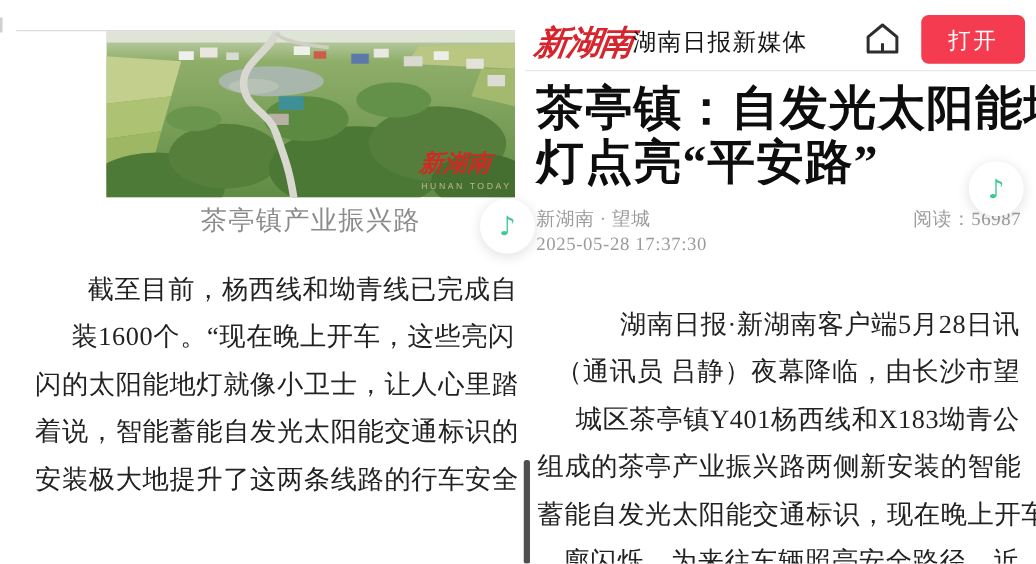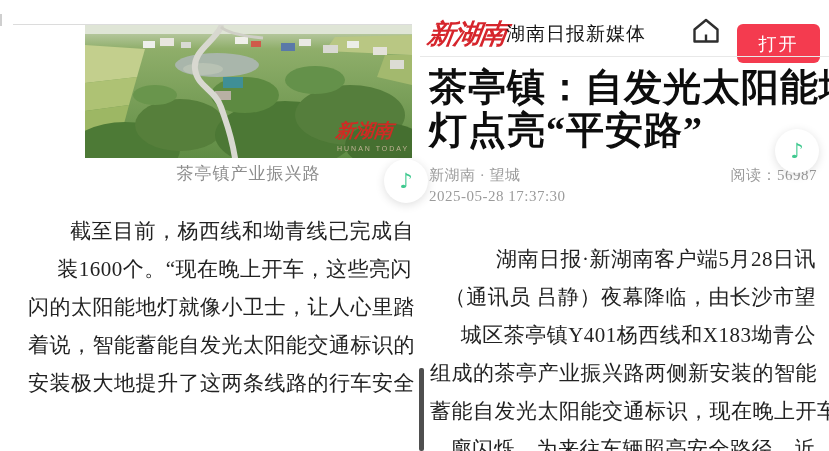--- a/index.html
+++ b/index.html
@@ -12,21 +12,21 @@
 
   
   .left-top-line { position:absolute; left:13px; top:24px; width:399px; height:1px; background:#dcdcdc; }
   .left-edge-tick { position:absolute; left:0; top:14px; width:2px; height:12px; background:#cfcfcf; }
 
   .photo-wrap { position:absolute; left:85px; top:25px; width:327px; height:133px; overflow:hidden; }
   .photo-wrap svg { display:block; width:100%; height:100%; }
 
   .photo-caption {
     position:absolute; left:85px; top:162px; width:327px;
-    text-align:center; font-size:17px; color:#8c8c8c; letter-spacing:1px;
+    text-align:center; font-size:21px; color:#8c8c8c; letter-spacing:1px;
   }
 
   .body-col { position:absolute; font-size:21px; color:#222; }
   .body-col .bline { height:38px; line-height:38px; white-space:nowrap; letter-spacing:0.5px;text-align:right; }
   .body-col .bline.indent { text-indent:2em; }
   #left-body  { left:28px;  top:212px; width:384px; }
   #right-body { left:430px; top:240px; width:386px; }
 
   
   .page-divider-bar { position:absolute; left:419px; top:368px; width:5px; height:83px; background:#4f4f4f; border-radius:2px; }
@@ -53,21 +53,21 @@
   .brand-name {
     position:absolute; left:78px; top:9px;
     font-family:Liberation Sans, sans-serif;
     font-size:19px; color:#141414; letter-spacing:1px;
   }
   .home-btn { position:absolute; left:262px; top:3px; width:32px; height:32px; background:none; border:none; cursor:pointer; padding:0; }
   .open-btn {
     position:absolute; left:309px; top:0px; width:83px; height:39px;
     background:#f43b4f; color:#ffffff; border:none; border-radius:6px;
     font-family:"Liberation Sans","DejaVu Sans",sans-serif;
-    font-size:18px; letter-spacing:2px; cursor:pointer;margin-top:12px;
+    font-size:18px; letter-spacing:2px; cursor:pointer;
   }
   .topbar-divider { position:absolute; left:420px; top:56px; width:409px; height:1px; background:#e8e8e8; }
 
   
   .article-title { position:absolute; left:429px; top:66px; width:396px; font-weight:bold; font-size:38px; color:#0d0d0d; }
   .article-title .title-line { height:43px; line-height:43px; white-space:nowrap; letter-spacing:1px; }
   .meta-row {
     position:absolute; left:429px; top:166px; width:388px;
     display:flex; justify-content:space-between;
     font-size:15px; color:#9b9b9b; letter-spacing:0.5px;align-items:center;

